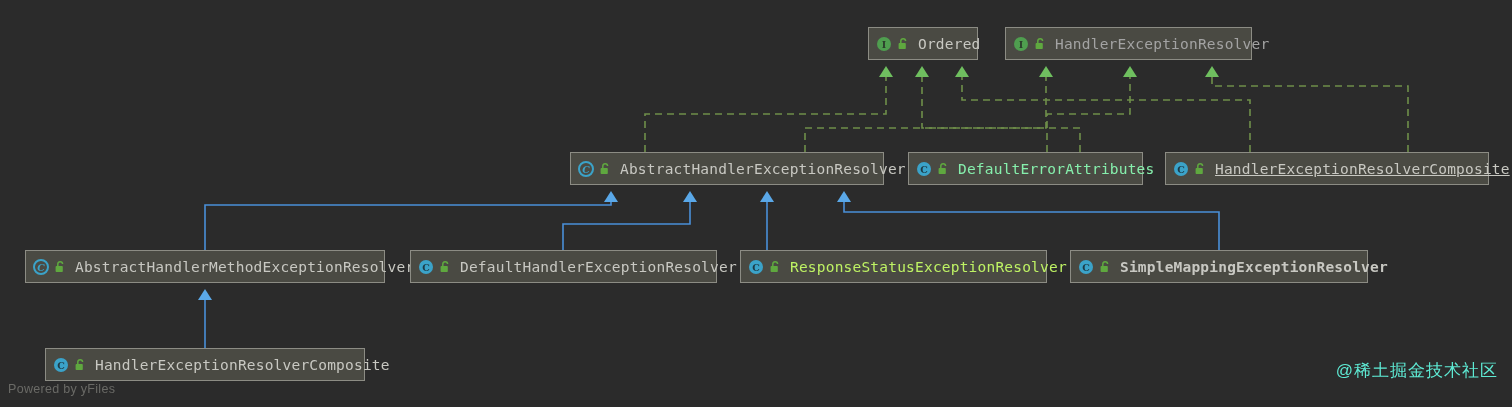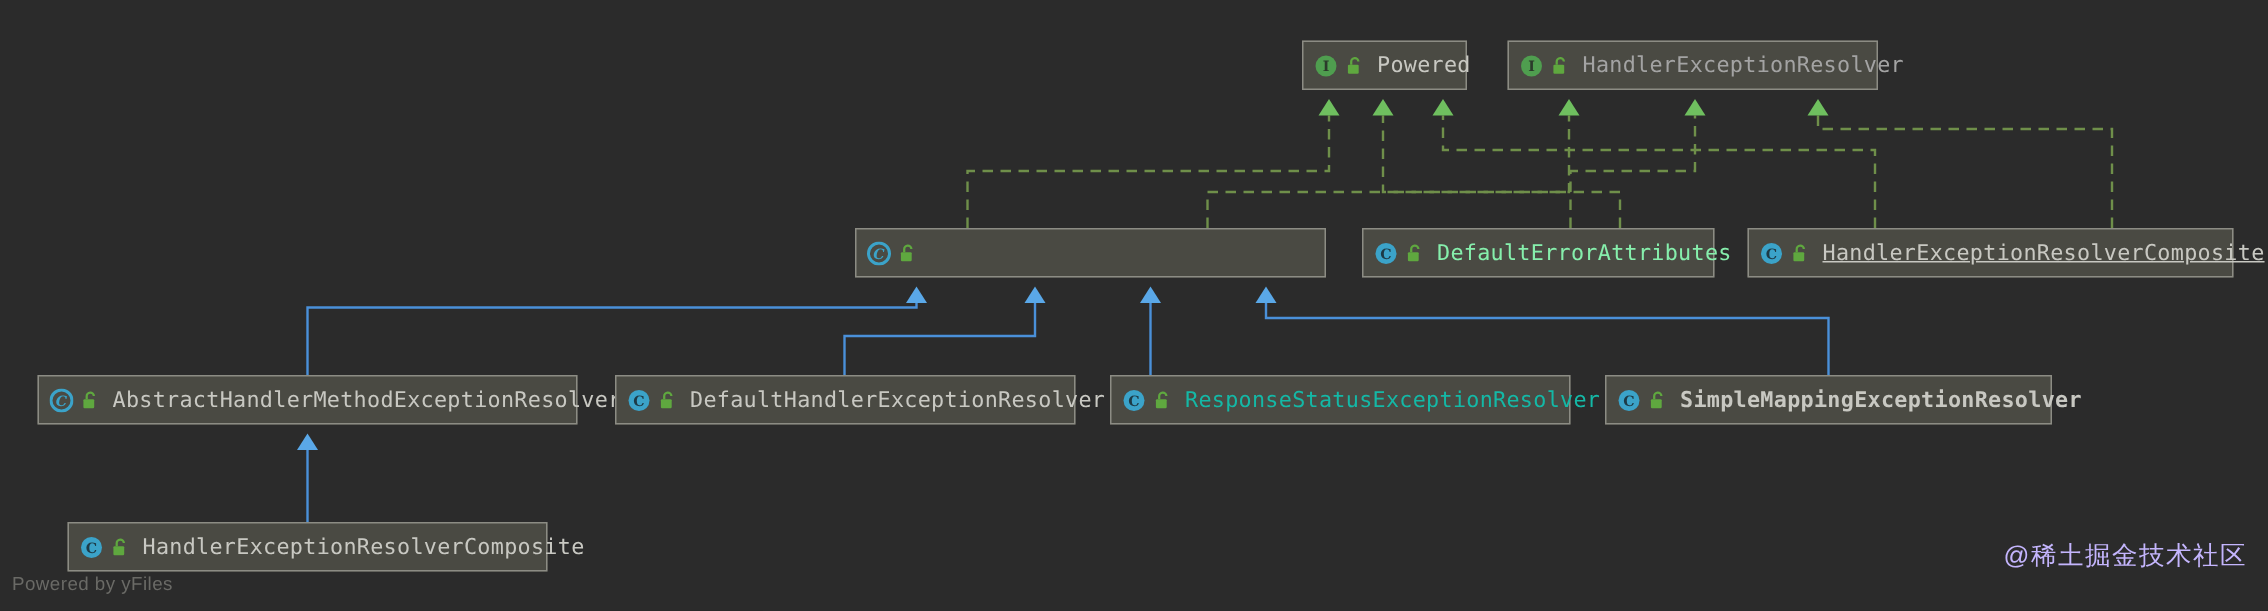--- a/index.html
+++ b/index.html
@@ -67,21 +67,21 @@
     top: 382px;
     color: #6a6a66;
     font-family: "Liberation Sans", sans-serif;
     font-size: 12.5px;
     letter-spacing: 0.3px;
   }
   .watermark-brand {
     position: absolute;
     right: 14px;
     top: 359px;
-    color: #c4b5fd;
+    color: #5eead4;
     font-family: "Liberation Sans", sans-serif;
     font-size: 17px;
     letter-spacing: 1px;
   }
 </style>
 </head>
 <body>
 
 <div id="diagram">
 
@@ -137,21 +137,21 @@
         <span class="node-icons">
           <svg class="type-icon" viewBox="0 0 16 16">
             <circle cx="8" cy="8" r="7" fill="#4f9e4f"></circle>
             <text x="8" y="11.6" text-anchor="middle" font-size="9.5" font-weight="bold" font-family="&quot;DejaVu Serif&quot;, serif" fill="#2b3b2b">I</text>
           </svg>
           <svg class="lock-icon" viewBox="0 0 14 14">
             <path d="M4.8 6.2 V4.2 a2.4 2.4 0 0 1 4.8 -0.2" fill="none" stroke="#5fa83f" stroke-width="1.5"></path>
             <rect x="2.6" y="6.1" width="7.2" height="6" rx="0.8" fill="#5fa83f"></rect>
           </svg>
         </span>
-        <span class="node-label" style="color: rgb(200, 200, 194);">Powered</span>
+        <span class="node-label" style="color: rgb(200, 200, 194);">Ordered</span>
       </div>
       <div class="node" style="left: 1005px; top: 27px; width: 247px; height: 33px; background: rgb(74, 74, 67); border-color: rgb(140, 140, 132);">
         <span class="node-icons">
           <svg class="type-icon" viewBox="0 0 16 16">
             <circle cx="8" cy="8" r="7" fill="#4f9e4f"></circle>
             <text x="8" y="11.6" text-anchor="middle" font-size="9.5" font-weight="bold" font-family="&quot;DejaVu Serif&quot;, serif" fill="#2b3b2b">I</text>
           </svg>
           <svg class="lock-icon" viewBox="0 0 14 14">
             <path d="M4.8 6.2 V4.2 a2.4 2.4 0 0 1 4.8 -0.2" fill="none" stroke="#5fa83f" stroke-width="1.5"></path>
             <rect x="2.6" y="6.1" width="7.2" height="6" rx="0.8" fill="#5fa83f"></rect>
@@ -163,20 +163,21 @@
         <span class="node-icons">
           <svg class="type-icon" viewBox="0 0 16 16">
             <circle cx="8" cy="8" r="7" fill="none" stroke="#3ba3c9" stroke-width="2"></circle>
             <text x="8" y="11.6" text-anchor="middle" font-size="9.5" font-weight="bold" font-family="&quot;DejaVu Serif&quot;, serif" fill="#3ba3c9" font-style="italic">C</text>
           </svg>
           <svg class="lock-icon" viewBox="0 0 14 14">
             <path d="M4.8 6.2 V4.2 a2.4 2.4 0 0 1 4.8 -0.2" fill="none" stroke="#5fa83f" stroke-width="1.5"></path>
             <rect x="2.6" y="6.1" width="7.2" height="6" rx="0.8" fill="#5fa83f"></rect>
           </svg>
         </span>
+        <span class="node-label" style="color: rgb(200, 200, 194);">AbstractHandlerExceptionResolver</span>
       </div>
       <div class="node" style="left: 908px; top: 152px; width: 235px; height: 33px; background: rgb(74, 74, 67); border-color: rgb(140, 140, 132);">
         <span class="node-icons">
           <svg class="type-icon" viewBox="0 0 16 16">
             <circle cx="8" cy="8" r="7" fill="#3ba3c9"></circle>
             <text x="8" y="11.6" text-anchor="middle" font-size="9.5" font-weight="bold" font-family="&quot;DejaVu Serif&quot;, serif" fill="#1d3a46">C</text>
           </svg>
           <svg class="lock-icon" viewBox="0 0 14 14">
             <path d="M4.8 6.2 V4.2 a2.4 2.4 0 0 1 4.8 -0.2" fill="none" stroke="#5fa83f" stroke-width="1.5"></path>
             <rect x="2.6" y="6.1" width="7.2" height="6" rx="0.8" fill="#5fa83f"></rect>
@@ -227,21 +228,21 @@
         <span class="node-icons">
           <svg class="type-icon" viewBox="0 0 16 16">
             <circle cx="8" cy="8" r="7" fill="#3ba3c9"></circle>
             <text x="8" y="11.6" text-anchor="middle" font-size="9.5" font-weight="bold" font-family="&quot;DejaVu Serif&quot;, serif" fill="#1d3a46">C</text>
           </svg>
           <svg class="lock-icon" viewBox="0 0 14 14">
             <path d="M4.8 6.2 V4.2 a2.4 2.4 0 0 1 4.8 -0.2" fill="none" stroke="#5fa83f" stroke-width="1.5"></path>
             <rect x="2.6" y="6.1" width="7.2" height="6" rx="0.8" fill="#5fa83f"></rect>
           </svg>
         </span>
-        <span class="node-label" style="color: #14b8a6;">ResponseStatusExceptionResolver</span>
+        <span class="node-label" style="color: #bef264;">ResponseStatusExceptionResolver</span>
       </div>
       <div class="node" style="left: 1070px; top: 250px; width: 298px; height: 33px; background: rgb(74, 74, 67); border-color: rgb(140, 140, 132);">
         <span class="node-icons">
           <svg class="type-icon" viewBox="0 0 16 16">
             <circle cx="8" cy="8" r="7" fill="#3ba3c9"></circle>
             <text x="8" y="11.6" text-anchor="middle" font-size="9.5" font-weight="bold" font-family="&quot;DejaVu Serif&quot;, serif" fill="#1d3a46">C</text>
           </svg>
           <svg class="lock-icon" viewBox="0 0 14 14">
             <path d="M4.8 6.2 V4.2 a2.4 2.4 0 0 1 4.8 -0.2" fill="none" stroke="#5fa83f" stroke-width="1.5"></path>
             <rect x="2.6" y="6.1" width="7.2" height="6" rx="0.8" fill="#5fa83f"></rect>

